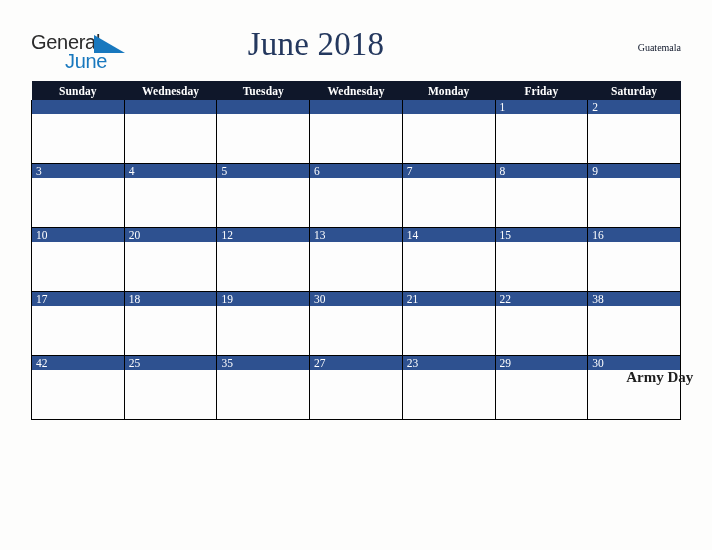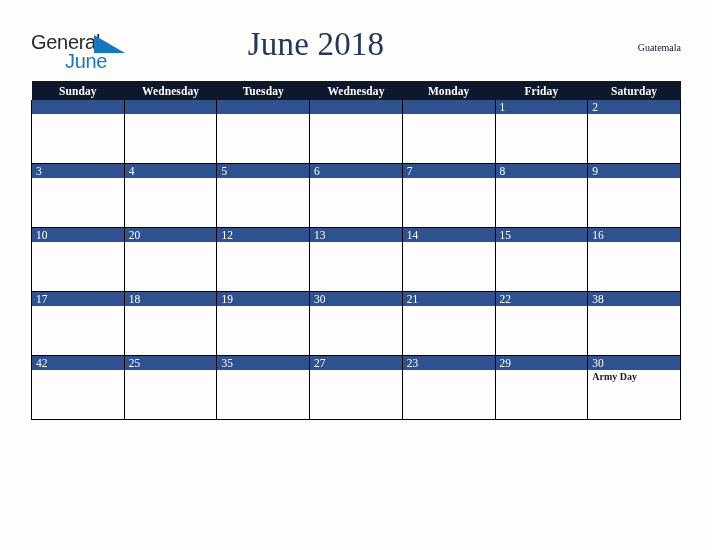--- a/index.html
+++ b/index.html
@@ -138,25 +138,26 @@
 
   .daynum.empty {
     color: transparent;
   }
 
   .events {
     padding: 2px 3px 0 4px;
   }
   .event {
     font-family: "Liberation Serif", serif;
-    font-size: 10px;
+    font-size: 15px;
     line-height: 10px;
     color: #1d1d1d;
     font-weight: bold;
     white-space: nowrap;
+    margin-left: 34px;
   }
 </style>
 </head>
 <body>
 
 <div class="page">
 
   <div class="header">
 
     <div class="logo">

